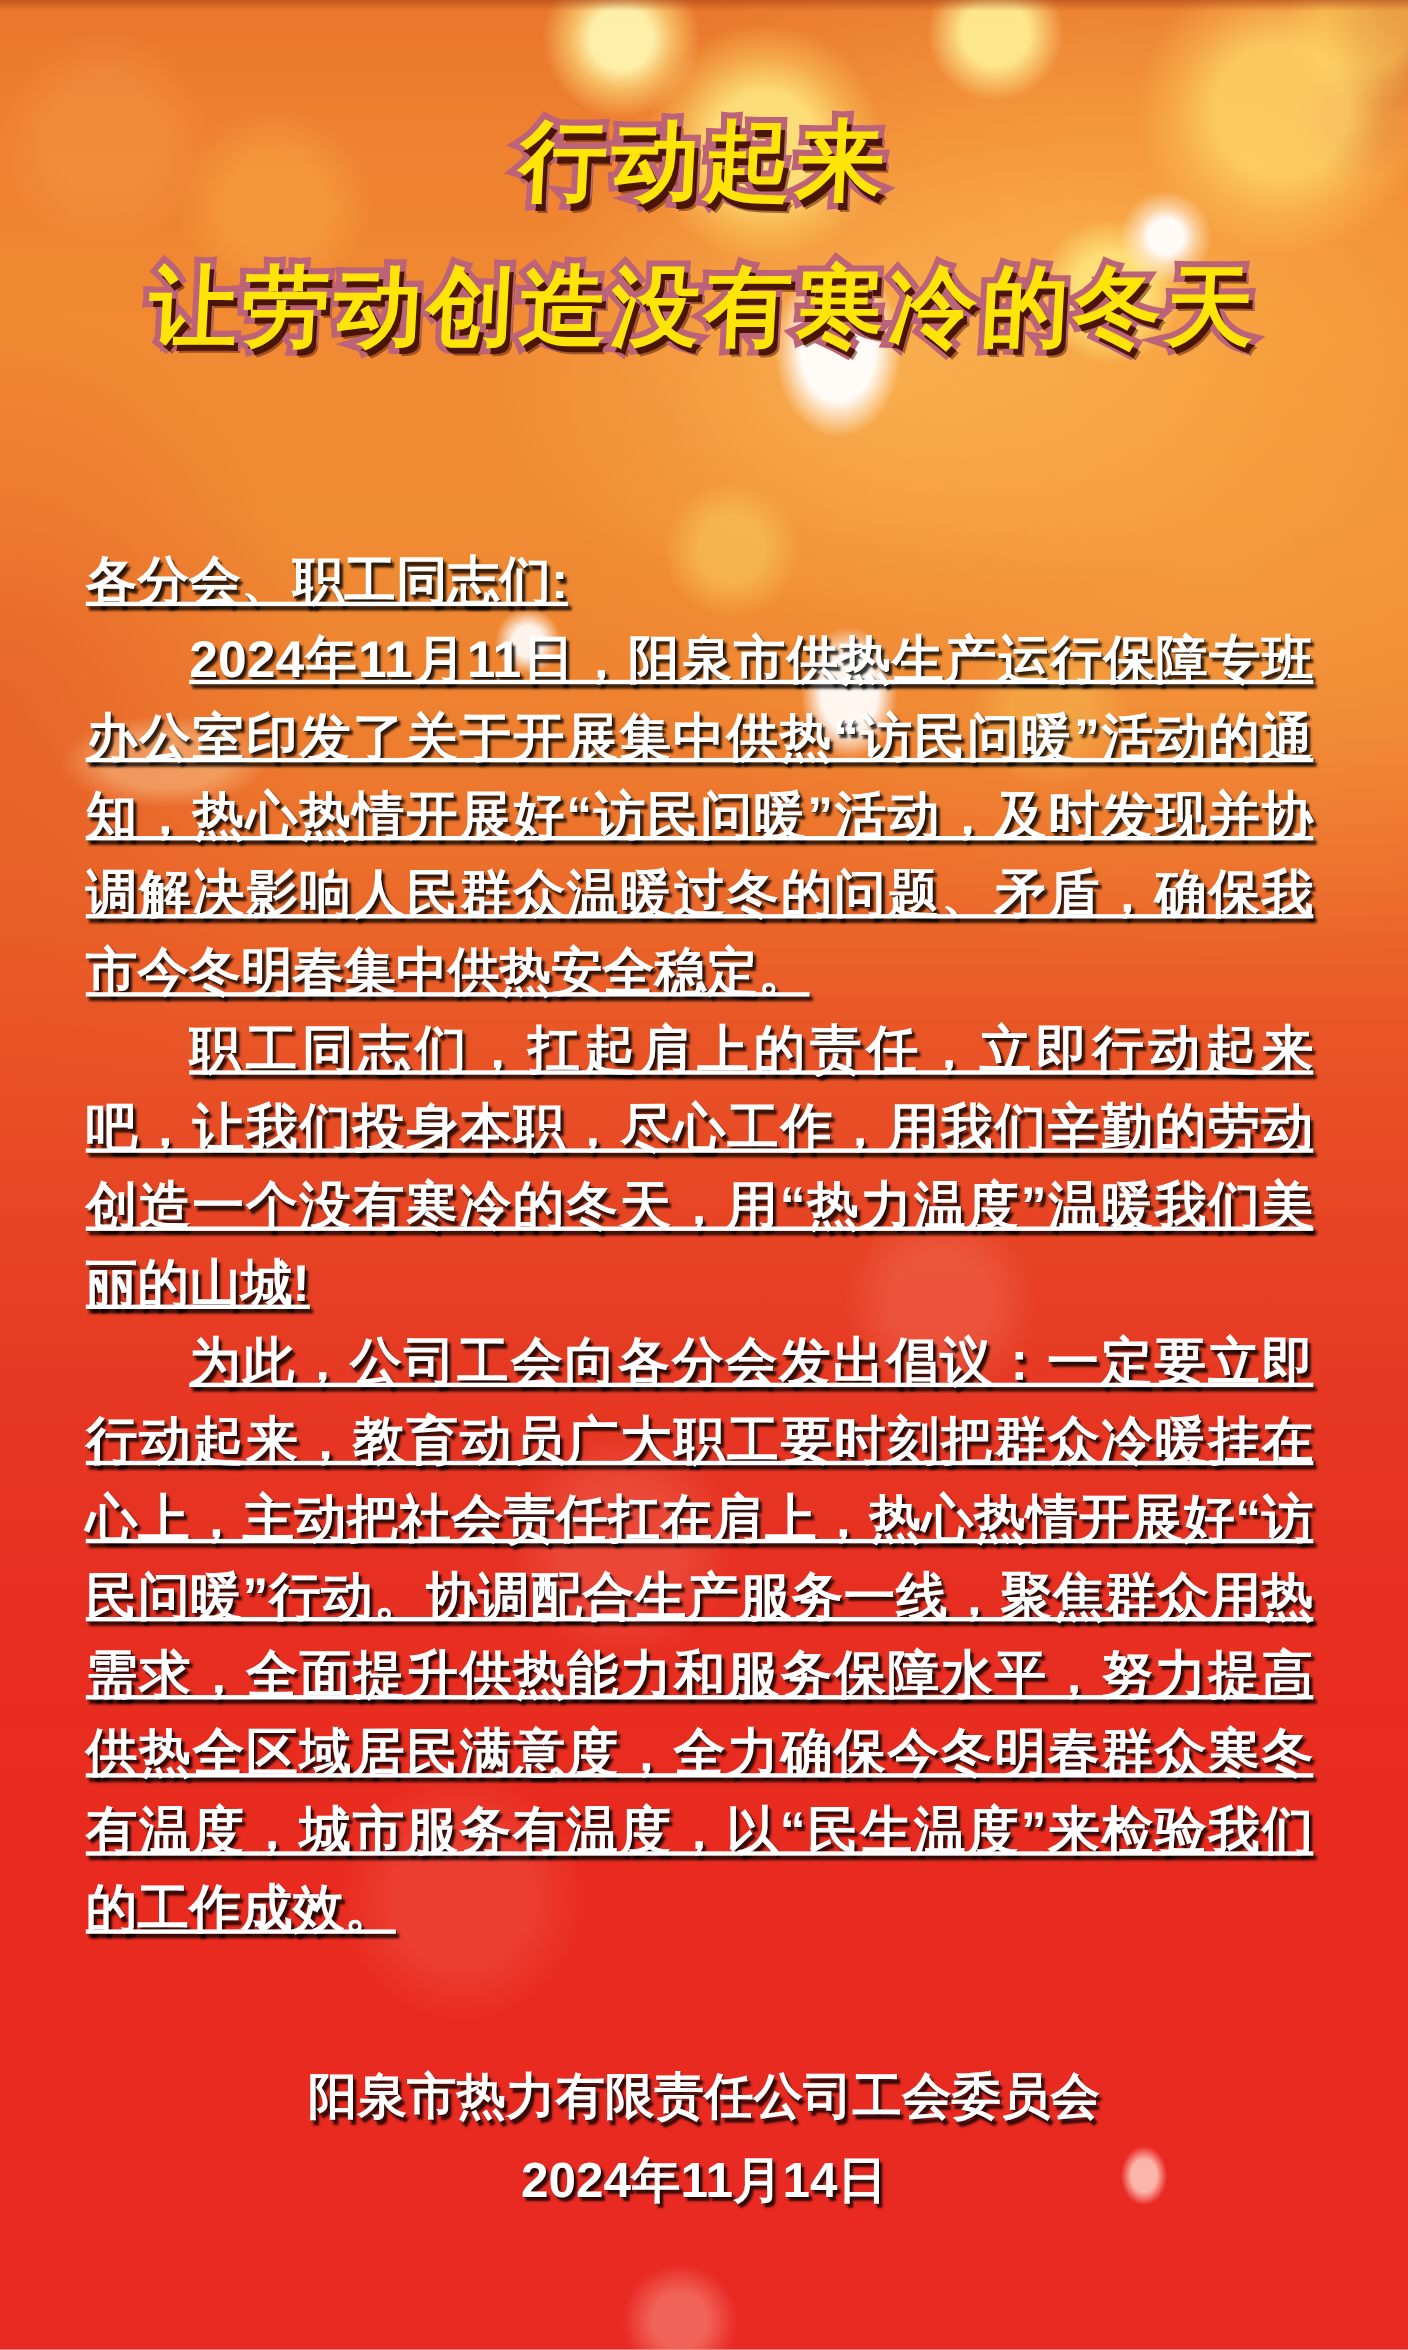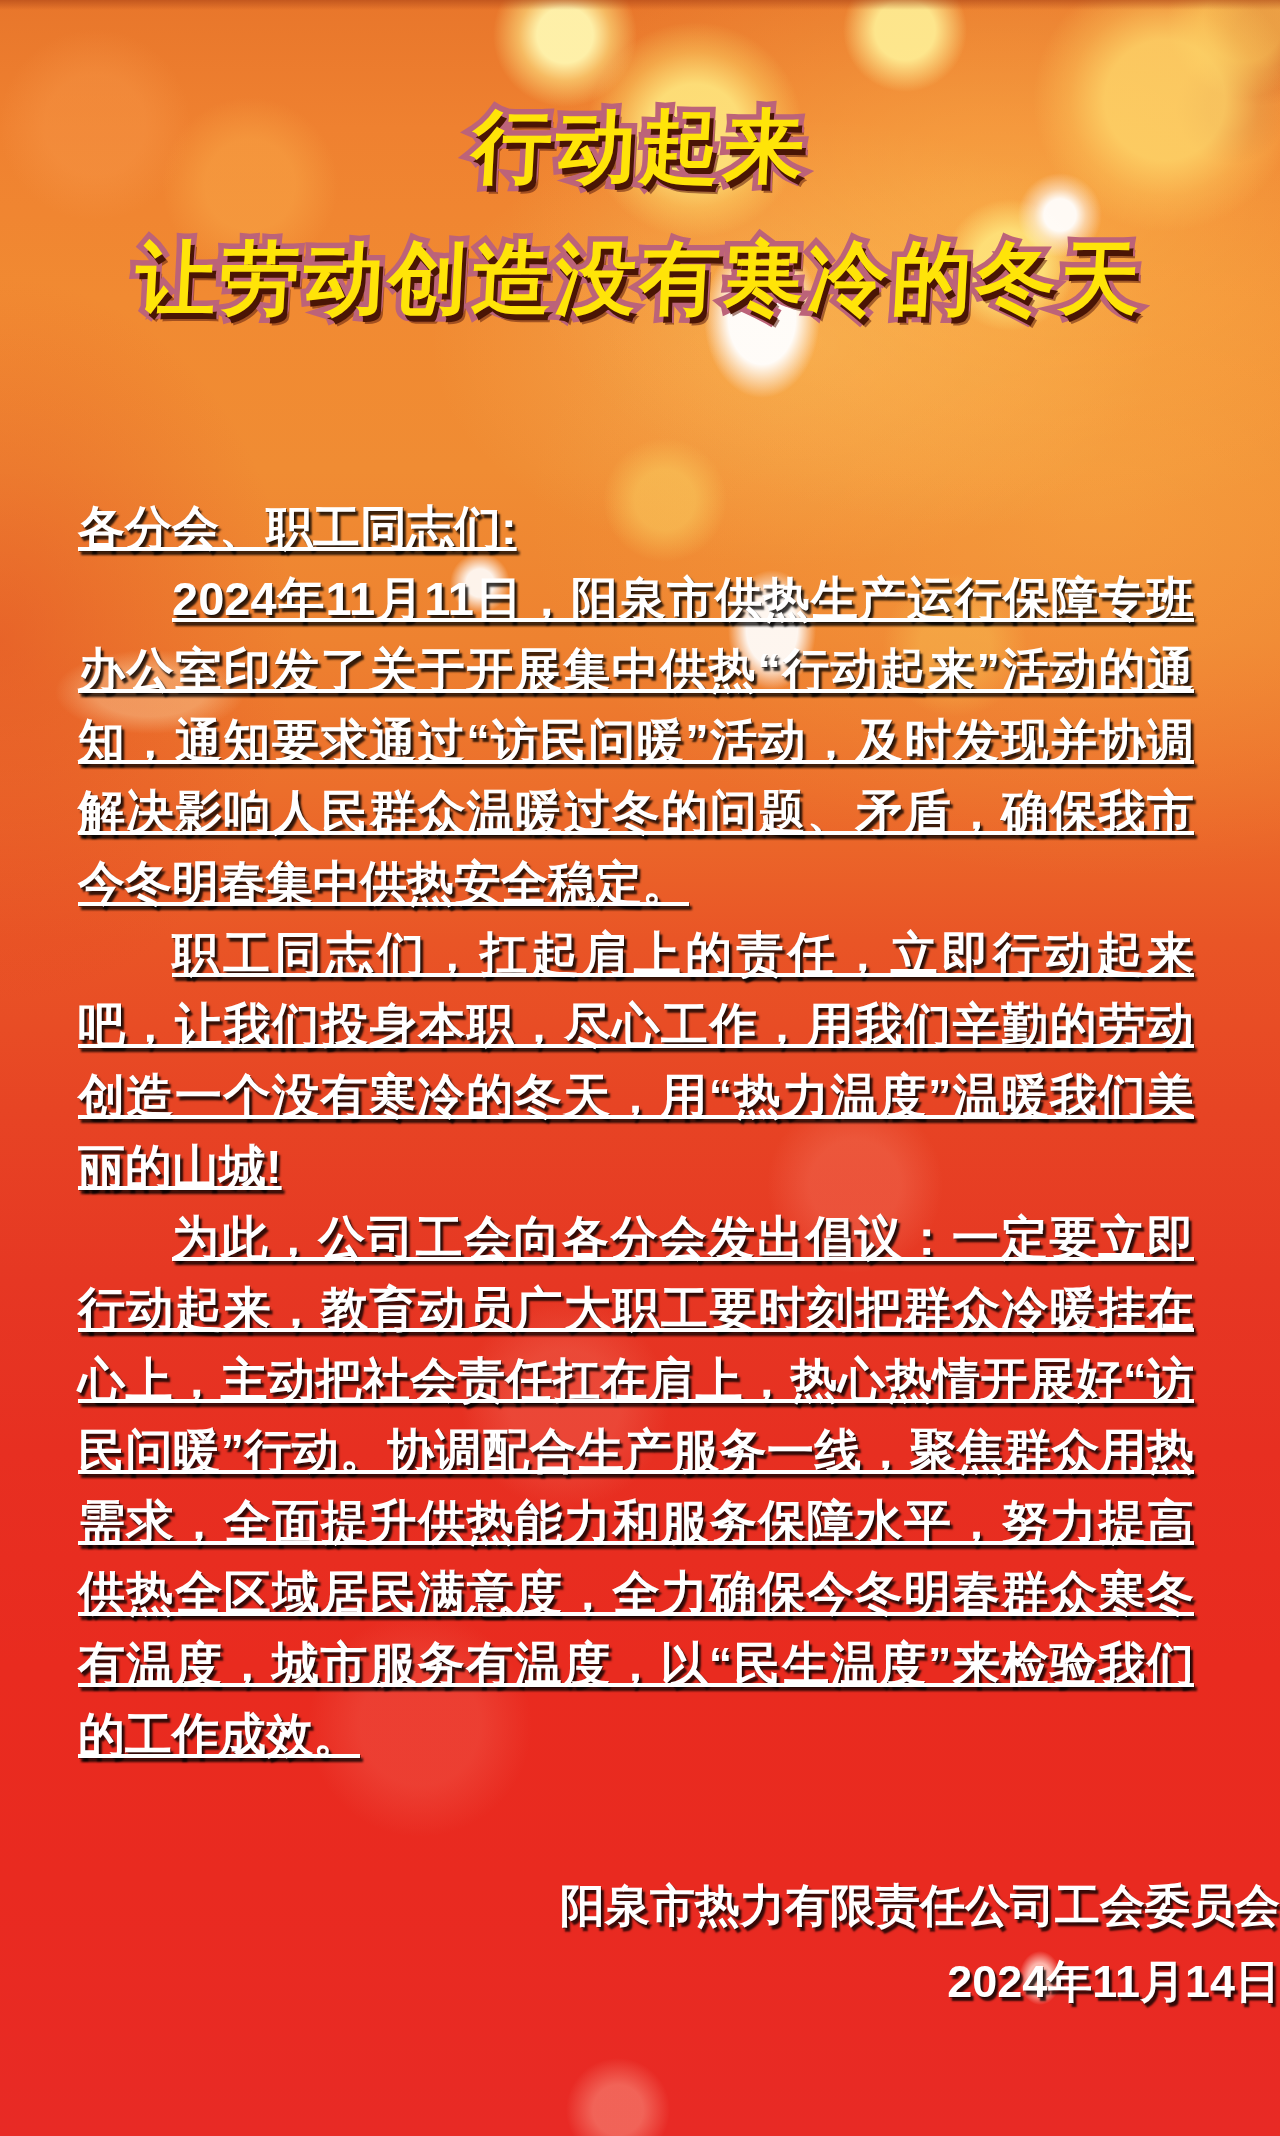--- a/index.html
+++ b/index.html
@@ -76,21 +76,21 @@
     text-align:justify;
     text-shadow:3px 4px 2px rgba(0,0,0,0.78), 1px 1px 0 rgba(0,0,0,0.45);
     text-decoration:underline;
   }
   .letter p{margin:0;}
   .letter p.para{text-indent:2em;}
 
   
   .sig-block{
     position:absolute;top:1868px;left:0;right:0;
-    text-align:right;color:#ffffff;font-weight:bold;
+    text-align:center;color:#ffffff;font-weight:bold;
     font-size:45px;line-height:76px;
     text-shadow:3px 4px 2px rgba(0,0,0,0.78), 1px 1px 0 rgba(0,0,0,0.45);
   }
   .sig-block p{margin:0;}
 </style>
 </head>
 <body>
 
 <div class="poster">
 
@@ -100,21 +100,21 @@
       <span class="t-front">行动起来</span>
     </h1>
     <h1 class="title-line l2">
       <span class="t-back">让劳动创造没有寒冷的冬天</span>
       <span class="t-front">让劳动创造没有寒冷的冬天</span>
     </h1>
   </div>
 
   <div class="letter">
     <p class="salutation">各分会、职工同志们:</p>
-    <p class="para">2024年11月11日，阳泉市供热生产运行保障专班办公室印发了关于开展集中供热“行动起来”活动的通知，通知要求通过“访民问暖”活动，及时发现并协调解决影响人民群众温暖过冬的问题、矛盾，确保我市今冬明春集中供热安全稳定。</p>
+    <p class="para">2024年11月11日，阳泉市供热生产运行保障专班办公室印发了关于开展集中供热“访民问暖”活动的通知，热心热情开展好“访民问暖”活动，及时发现并协调解决影响人民群众温暖过冬的问题、矛盾，确保我市今冬明春集中供热安全稳定。</p>
     <p class="para">职工同志们，扛起肩上的责任，立即行动起来吧，让我们投身本职，尽心工作，用我们辛勤的劳动创造一个没有寒冷的冬天，用“热力温度”温暖我们美丽的山城!</p>
     <p class="para">为此，公司工会向各分会发出倡议：一定要立即行动起来，教育动员广大职工要时刻把群众冷暖挂在心上，主动把社会责任扛在肩上，热心热情开展好“访民问暖”行动。协调配合生产服务一线，聚焦群众用热需求，全面提升供热能力和服务保障水平，努力提高供热全区域居民满意度，全力确保今冬明春群众寒冬有温度，城市服务有温度，以“民生温度”来检验我们的工作成效。</p>
   </div>
 
   <div class="sig-block">
     <p class="sig">阳泉市热力有限责任公司工会委员会</p>
     <p class="date">2024年11月14日</p>
   </div>
 
 </div>

